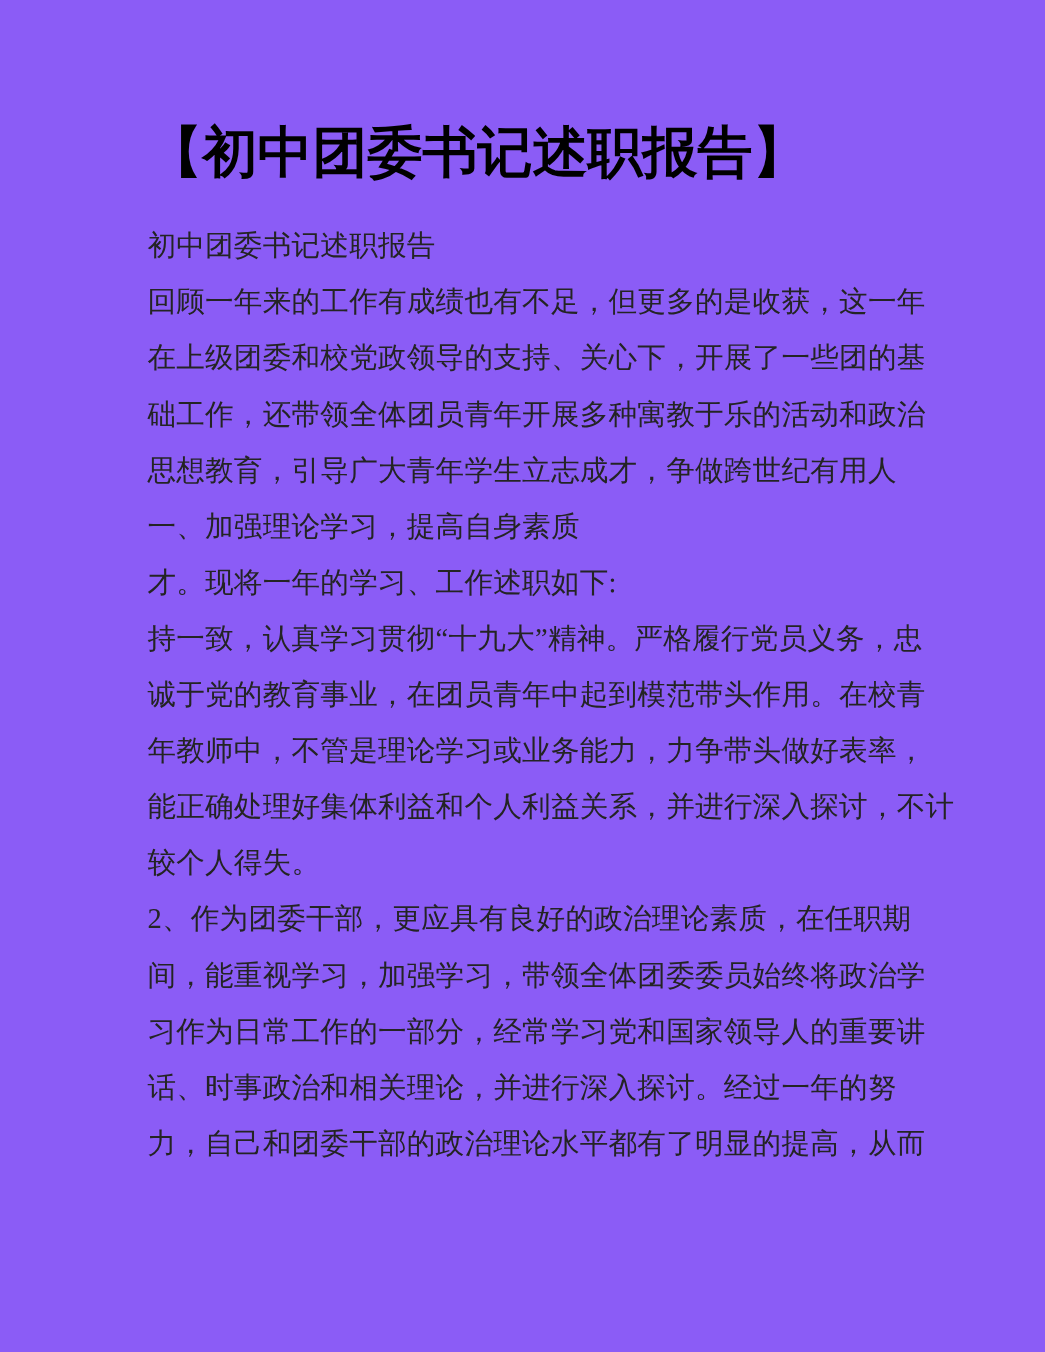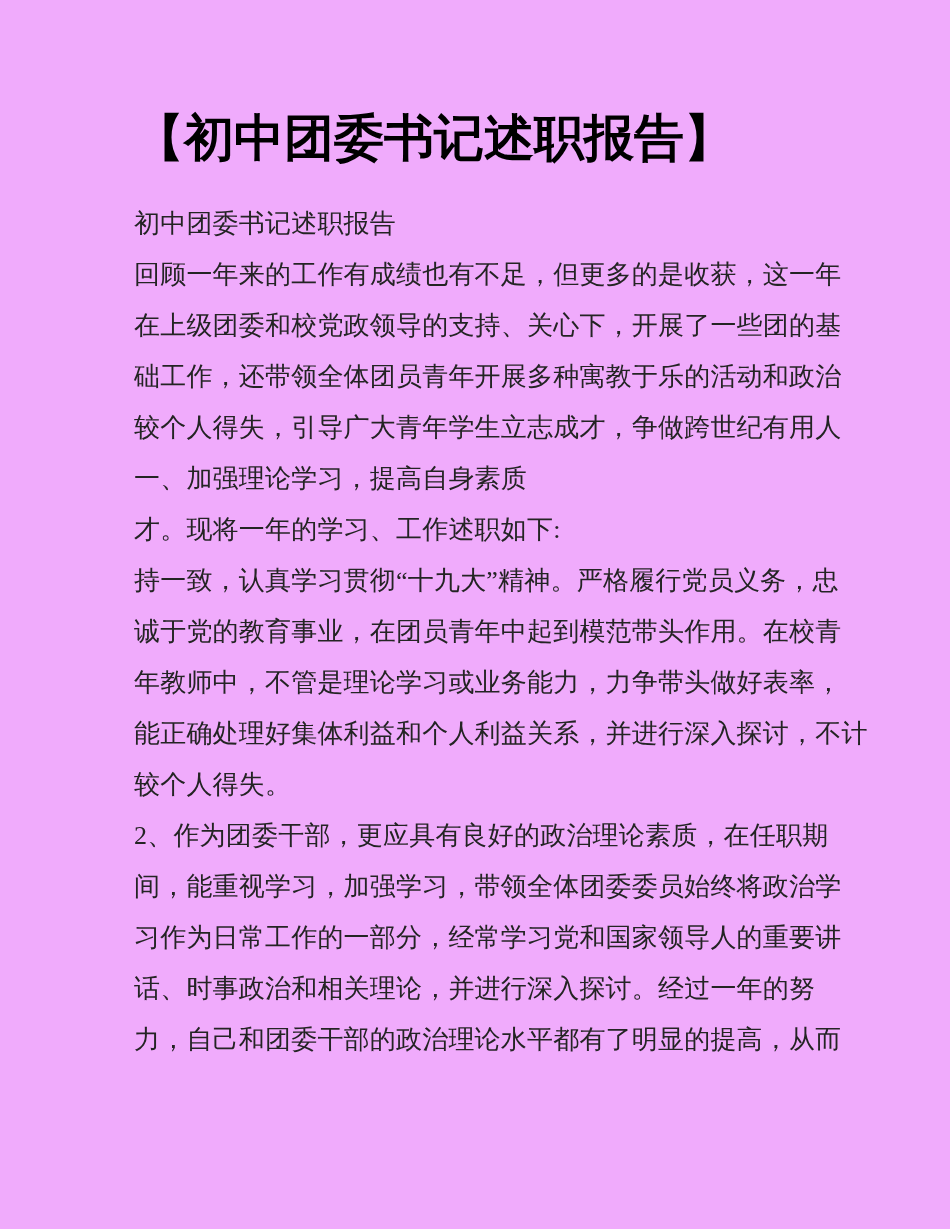--- a/index.html
+++ b/index.html
@@ -4,21 +4,21 @@
 <style>
   html, body {
     margin: 0;
     padding: 0;
     background: #ffffff;
   }
   .page {
     position: relative;
     width: 950px;
     height: 1229px;
-    background: #f0abfc;
+    background: #8b5cf6;
     box-sizing: border-box;
     padding: 103px 128px 0 134px;
     overflow: hidden;
     font-family: "Liberation Serif", "DejaVu Serif", serif;
   }
   .doc-title {
     font-size: 50px;
     font-weight: bold;
     line-height: 70px;
     color: #000000;
@@ -40,21 +40,21 @@
 <body>
 
 <div class="page">
   <div class="doc-title">【初中团委书记述职报告】</div>
 
   <div class="doc-body">
     <div class="line">初中团委书记述职报告</div>
     <div class="line">回顾一年来的工作有成绩也有不足，但更多的是收获，这一年</div>
     <div class="line">在上级团委和校党政领导的支持、关心下，开展了一些团的基</div>
     <div class="line">础工作，还带领全体团员青年开展多种寓教于乐的活动和政治</div>
-    <div class="line">较个人得失，引导广大青年学生立志成才，争做跨世纪有用人</div>
+    <div class="line">思想教育，引导广大青年学生立志成才，争做跨世纪有用人</div>
     <div class="line">一、加强理论学习，提高自身素质</div>
     <div class="line">才。现将一年的学习、工作述职如下:</div>
     <div class="line">持一致，认真学习贯彻“十九大”精神。严格履行党员义务，忠</div>
     <div class="line">诚于党的教育事业，在团员青年中起到模范带头作用。在校青</div>
     <div class="line">年教师中，不管是理论学习或业务能力，力争带头做好表率，</div>
     <div class="line">能正确处理好集体利益和个人利益关系，并进行深入探讨，不计</div>
     <div class="line">较个人得失。</div>
     <div class="line">2、作为团委干部，更应具有良好的政治理论素质，在任职期</div>
     <div class="line">间，能重视学习，加强学习，带领全体团委委员始终将政治学</div>
     <div class="line">习作为日常工作的一部分，经常学习党和国家领导人的重要讲</div>

